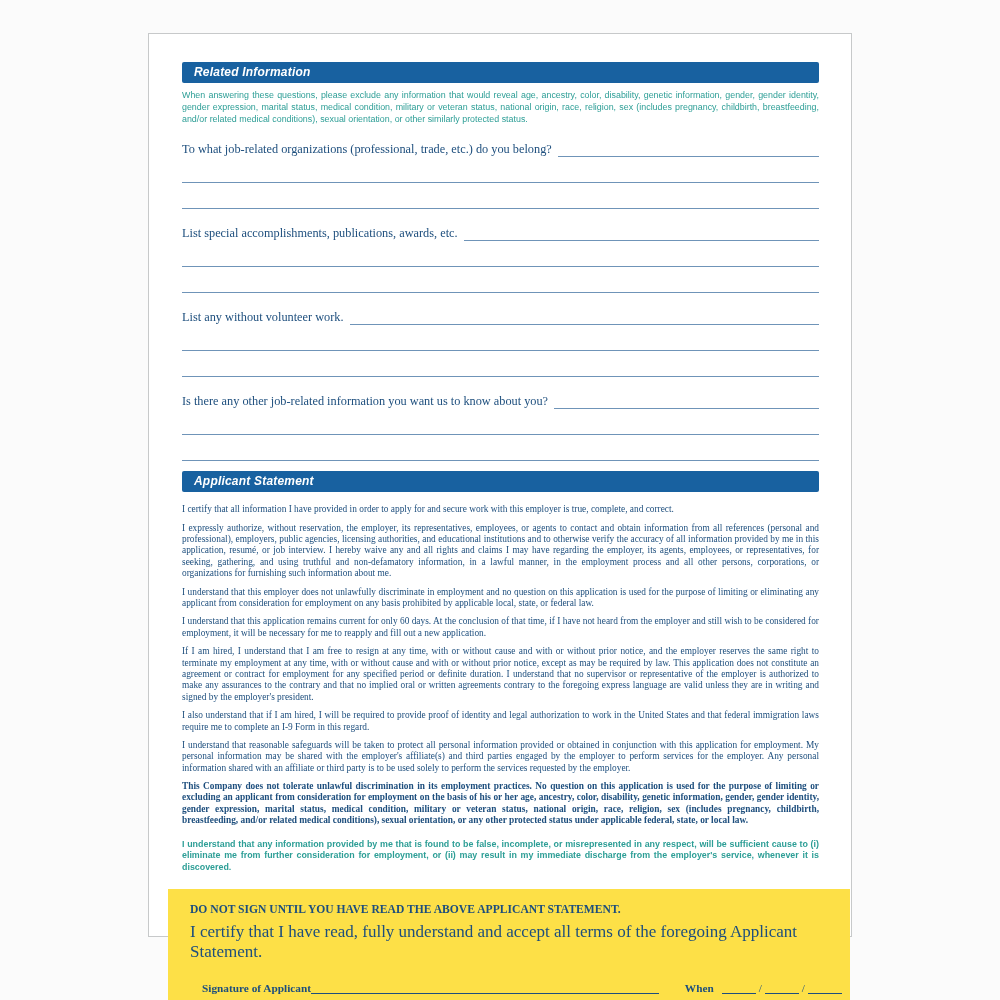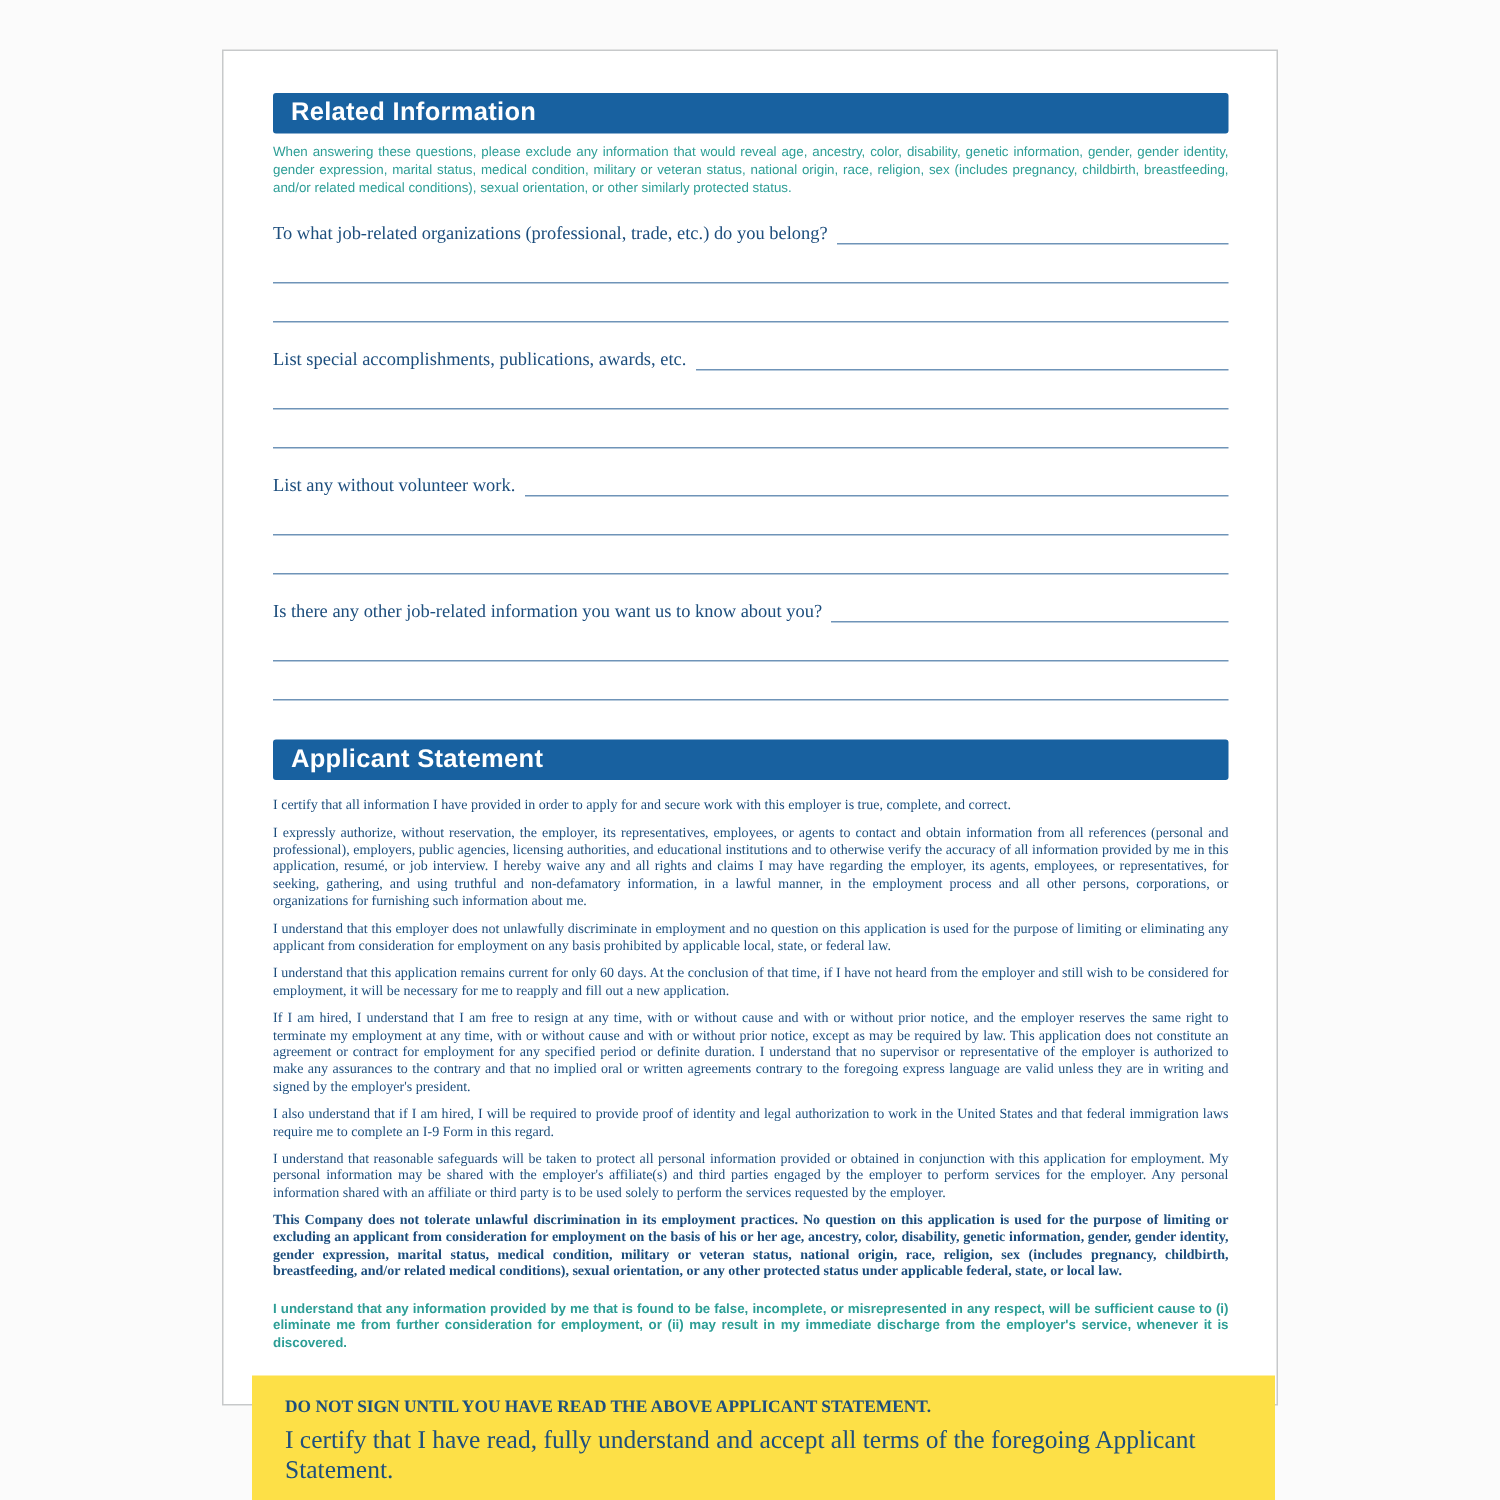--- a/index.html
+++ b/index.html
@@ -10,22 +10,22 @@
     -webkit-font-smoothing:antialiased;
   }
   .sheet{
     position:absolute;left:148px;top:33px;width:704px;height:904px;
     background:#ffffff;border:1px solid #c7c9ca;box-sizing:border-box;
     padding:28px 32px 0 33px;
   }
   
   .bar{
     background:#1861a0;color:#ffffff;font-weight:bold;
-    font-size:17px;letter-spacing:.2px;
-    padding:3px 0 4px 12px;border-radius:2px;
+    font-size:12px;letter-spacing:.2px;
+    padding:3px 0 4px 12px;border-radius:2px;font-style:italic;
   }
   
   .intro{
     margin-top:7px;color:#2d9e96;font-size:8.9px;line-height:1.32;
     text-align:justify;
   }
   
   .q-row{display:flex;align-items:flex-end;margin-top:17px;
     font-family:"Liberation Serif",serif;color:#1d4e7d;font-size:12.3px;}
   .q-label{white-space:nowrap;padding-right:6px;}
@@ -94,21 +94,21 @@
   <div class="rule"></div>
   <div class="rule"></div>
 
   <div class="q-row">
     <span class="q-label">Is there any other job-related information you want us to know about you?</span>
     <span class="q-line"></span>
   </div>
   <div class="rule"></div>
   <div class="rule"></div>
 
-  <div class="bar" style="margin-top:26px;">Applicant Statement</div>
+  <div class="bar" style="margin-top:10px;">Applicant Statement</div>
 
   <div class="stmt-wrap">
     <div class="p">I certify that all information I have provided in order to apply for and secure work with this employer is true, complete, and correct.</div>
     <div class="p">I expressly authorize, without reservation, the employer, its representatives, employees, or agents to contact and obtain information from all references (personal and professional), employers, public agencies, licensing authorities, and educational institutions and to otherwise verify the accuracy of all information provided by me in this application, resumé, or job interview. I hereby waive any and all rights and claims I may have regarding the employer, its agents, employees, or representatives, for seeking, gathering, and using truthful and non-defamatory information, in a lawful manner, in the employment process and all other persons, corporations, or organizations for furnishing such information about me.</div>
     <div class="p">I understand that this employer does not unlawfully discriminate in employment and no question on this application is used for the purpose of limiting or eliminating any applicant from consideration for employment on any basis prohibited by applicable local, state, or federal law.</div>
     <div class="p">I understand that this application remains current for only 60 days. At the conclusion of that time, if I have not heard from the employer and still wish to be considered for employment, it will be necessary for me to reapply and fill out a new application.</div>
     <div class="p">If I am hired, I understand that I am free to resign at any time, with or without cause and with or without prior notice, and the employer reserves the same right to terminate my employment at any time, with or without cause and with or without prior notice, except as may be required by law. This application does not constitute an agreement or contract for employment for any specified period or definite duration. I understand that no supervisor or representative of the employer is authorized to make any assurances to the contrary and that no implied oral or written agreements contrary to the foregoing express language are valid unless they are in writing and signed by the employer's president.</div>
     <div class="p">I also understand that if I am hired, I will be required to provide proof of identity and legal authorization to work in the United States and that federal immigration laws require me to complete an I-9 Form in this regard.</div>
     <div class="p">I understand that reasonable safeguards will be taken to protect all personal information provided or obtained in conjunction with this application for employment. My personal information may be shared with the employer's affiliate(s) and third parties engaged by the employer to perform services for the employer. Any personal information shared with an affiliate or third party is to be used solely to perform the services requested by the employer.</div>
     <div class="p bold">This Company does not tolerate unlawful discrimination in its employment practices. No question on this application is used for the purpose of limiting or excluding an applicant from consideration for employment on the basis of his or her age, ancestry, color, disability, genetic information, gender, gender identity, gender expression, marital status, medical condition, military or veteran status, national origin, race, religion, sex (includes pregnancy, childbirth, breastfeeding, and/or related medical conditions), sexual orientation, or any other protected status under applicable federal, state, or local law.</div>

